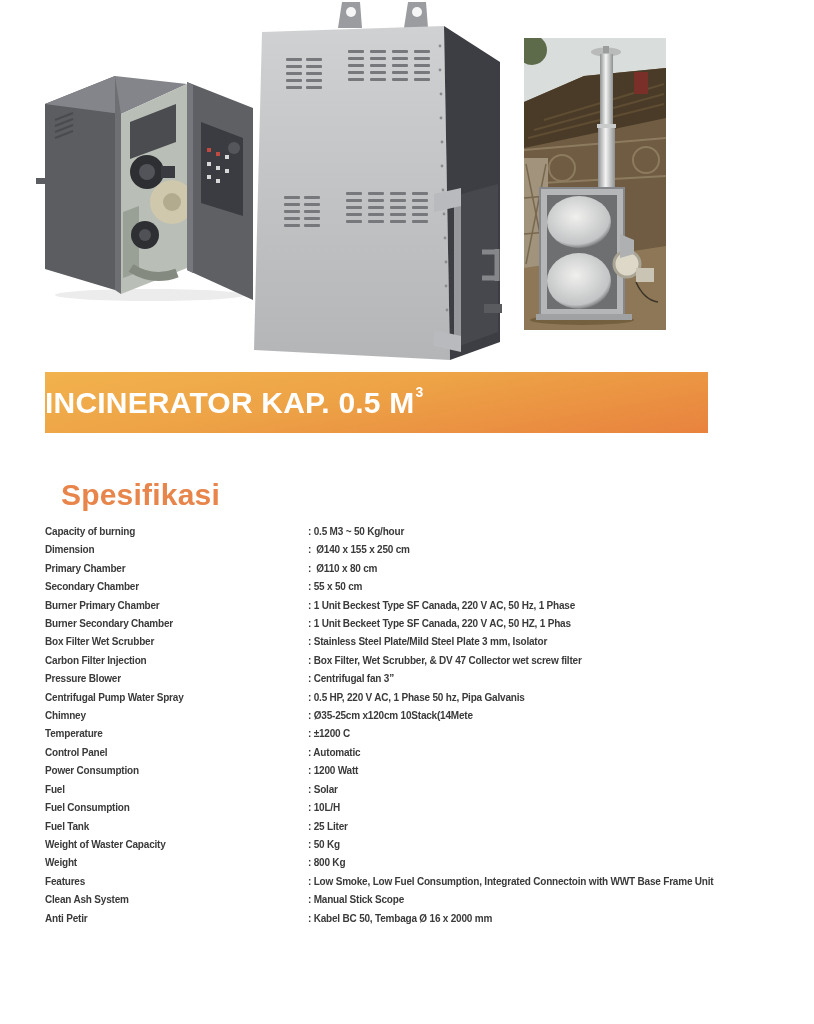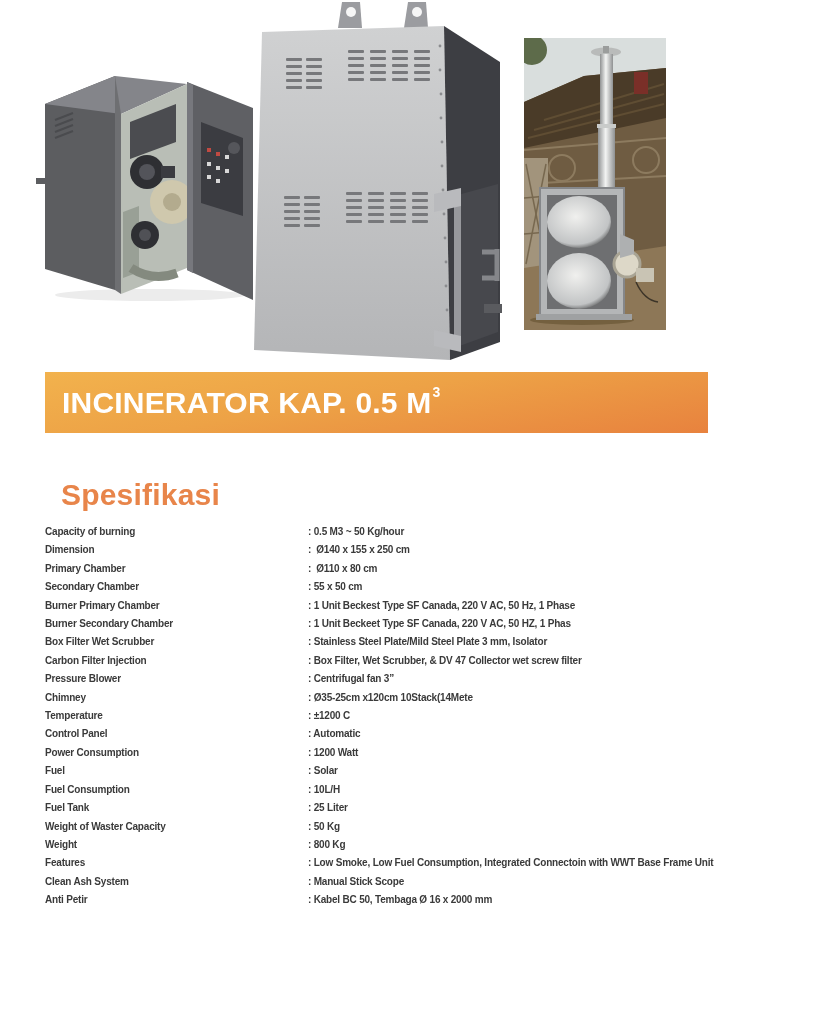--- a/index.html
+++ b/index.html
@@ -17,21 +17,21 @@
   #photo-burner{left:35px;top:62px;width:225px;height:245px;}
   #photo-cabinet{left:248px;top:0px;width:258px;height:372px;}
   #photo-installed{left:524px;top:38px;width:142px;height:292px;}
 
   
   .banner{
     position:absolute;left:45px;top:372px;width:663px;height:61px;
     background:linear-gradient(170deg,#F2B24D 0%,#EDA246 45%,#E8823E 100%);
     color:#ffffff;
     display:flex;align-items:center;
-    padding-left:17px;box-sizing:border-box;
+    box-sizing:border-box;
     font-weight:bold;font-size:30px;letter-spacing:.2px;
   }
   .banner sup{font-size:14px;font-weight:bold;position:relative;top:-11px;left:1px;}
 
   
   .heading{
     position:absolute;left:45px;top:462px;margin:16px;
     color:#E8854A;font-size:30px;font-weight:bold;letter-spacing:.2px;
   }
 
@@ -286,20 +286,22 @@
       </div>
       <div class="spec-row">
         <span class="spec-label">Carbon Filter Injection</span>
         <span class="spec-value">: Box Filter, Wet Scrubber, &amp; DV 47 Collector wet screw filter</span>
       </div>
       <div class="spec-row">
         <span class="spec-label">Pressure Blower</span>
         <span class="spec-value">: Centrifugal fan 3”</span>
       </div>
       <div class="spec-row">
+        <span class="spec-label">Centrifugal Pump Water Spray</span>
+        <span class="spec-value">: 0.5 HP, 220 V AC, 1 Phase 50 hz, Pipa Galvanis</span>
       </div>
       <div class="spec-row">
         <span class="spec-label">Chimney</span>
         <span class="spec-value">: Ø35-25cm x120cm 10Stack(14Mete</span>
       </div>
       <div class="spec-row">
         <span class="spec-label">Temperature</span>
         <span class="spec-value">: ±1200 C</span>
       </div>
       <div class="spec-row">

